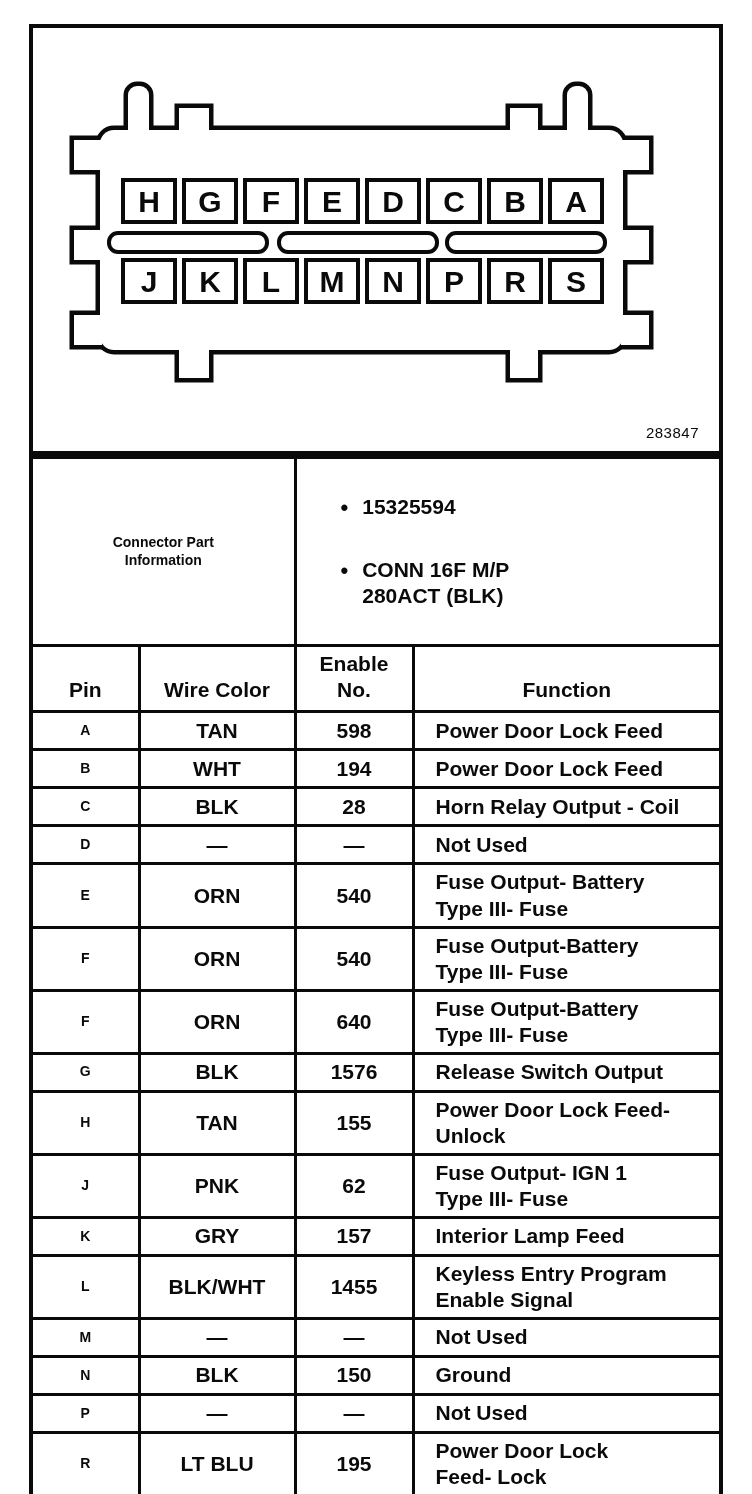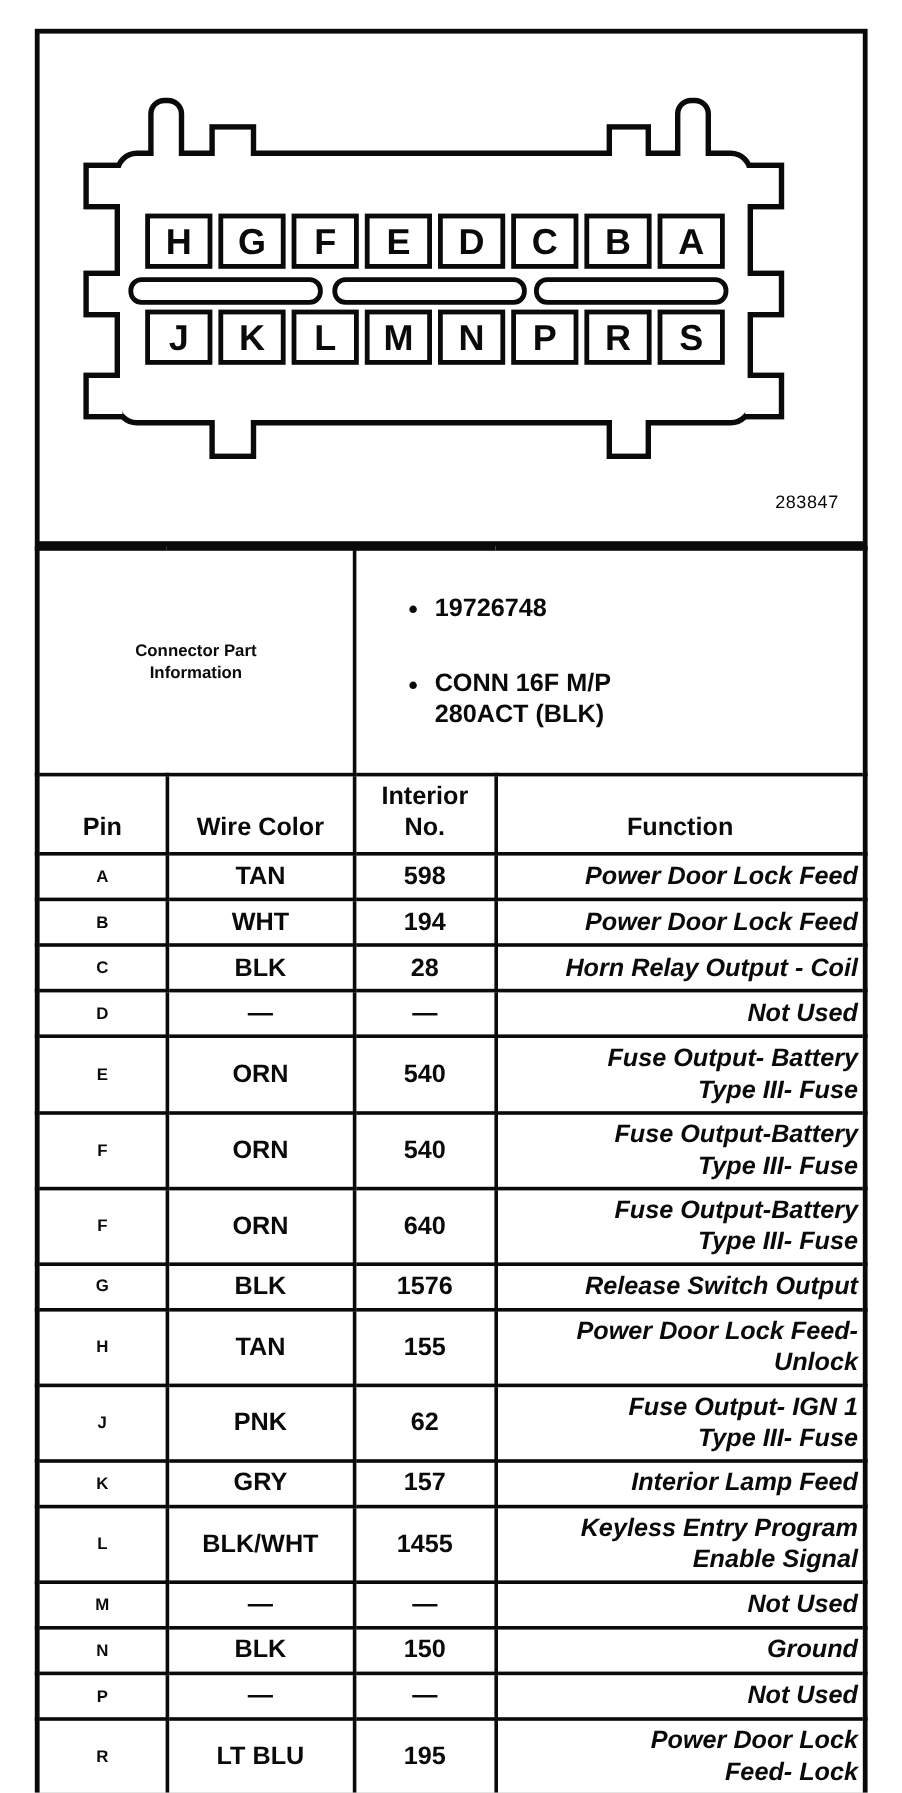--- a/index.html
+++ b/index.html
@@ -20,21 +20,21 @@
     top: 24px;
     width: 694px;
     height: 431px;
     border: 4px solid #0a0a0a;
     background: #ffffff;
   }
   .figure-box svg { display: block; }
   .fig-num {
     position: absolute;
     right: 20px;
-    bottom: 24px;
+    bottom: 10px;
     font-size: 15px;
     letter-spacing: 0.5px;
     font-weight: normal;
   }
   
   .pin-table {
     position: absolute;
     left: 29px;
     top: 455px;
     width: 694px;
@@ -74,23 +74,22 @@
     gap: 14px;
     margin: 5px 0;
     align-items: flex-start;
   }
   .part-item::before {
     content: "\2022";
     font-size: 22px;
     line-height: 1.24;
   }
   .pin-table td:nth-child(4) {
-    text-align: right;
-    padding-left: 11px;
-    font-style: italic;
+    text-align: left;
+    padding-left: 21px;
   }
   .pin-table tr td:first-child { font-size: 14px; }
 </style>
 </head>
 <body>
 
 <div class="page">
 
   <div class="figure-box">
     <svg width="686" height="423" viewBox="0 0 686 423" xmlns="http://www.w3.org/2000/svg">
@@ -173,29 +172,29 @@
       <col style="width:108px">
       <col style="width:156px">
       <col style="width:118px">
       <col>
     </colgroup>
     <tbody>
       <tr>
         <td colspan="2" class="part-label-cell">Connector Part
 Information</td>
         <td colspan="2" class="part-items-cell">
-          <div class="part-item">19726748</div>
+          <div class="part-item">15325594</div>
           <div class="part-item">CONN 16F M/P
 280ACT (BLK)</div>
         </td>
       </tr>
       <tr>
         <th>Pin</th>
         <th>Wire Color</th>
-        <th>Interior
+        <th>Enable
 No.</th>
         <th>Function</th>
       </tr>
     </tbody>
     <tbody>
         <tr>
           <td>A</td>
           <td>TAN</td>
           <td>598</td>
           <td>Power Door Lock Feed</td>

